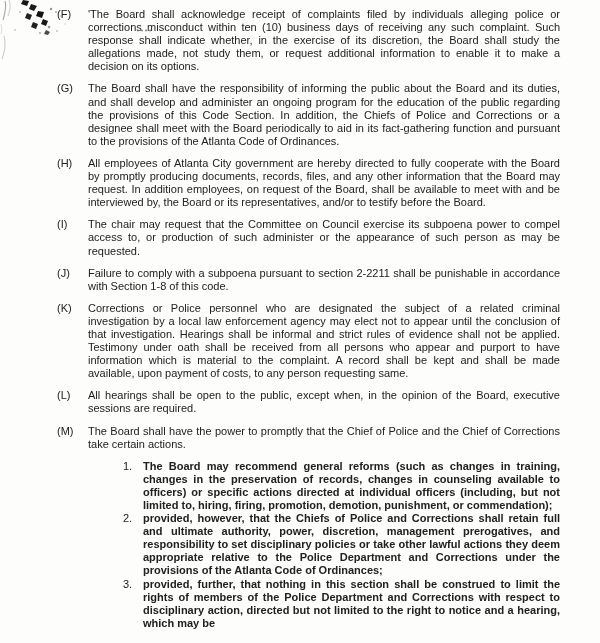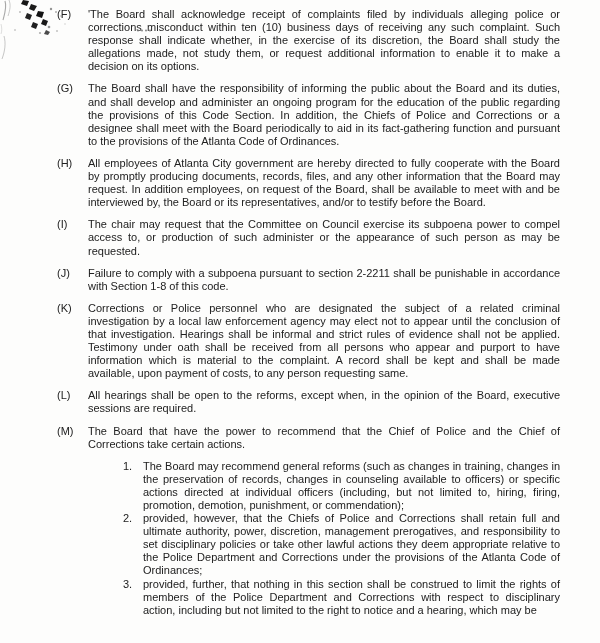--- a/index.html
+++ b/index.html
@@ -46,20 +46,21 @@
     display: flex;
   }
   .lnum {
     flex: none;
     width: 20px;
     text-align: left;
   }
   .ltext {
     width: 417px;
     text-align: justify;
+    font-weight: bold;
   }
 </style>
 </head>
 <body>
 
 <div class="page">
 
   <svg class="smudge" width="170" height="80" viewBox="0 0 170 80" aria-hidden="true">
 
     <path d="M5,1 C7,7 5,13 3,20" stroke="#7a7a7a" fill="none" stroke-width="1.1" opacity="0.65"></path>
@@ -118,36 +119,36 @@
     <div class="ptext">Failure to comply with a subpoena pursuant to section 2-2211 shall be punishable in accordance with Section 1-8 of this code.</div>
   </div>
 
   <div class="para">
     <span class="plabel">(K)</span>
     <div class="ptext">Corrections or Police personnel who are designated the subject of a related criminal investigation by a local law enforcement agency may elect not to appear until the conclusion of that investigation.  Hearings shall be informal and strict rules of evidence shall not be applied. Testimony under oath shall be received from all persons who appear and purport to have information which is material to the complaint. A record shall be kept and shall be made available, upon payment of costs, to any person requesting same.</div>
   </div>
 
   <div class="para">
     <span class="plabel">(L)</span>
-    <div class="ptext">All hearings shall be open to the reforms, except when, in the opinion of the Board, executive sessions are required.</div>
+    <div class="ptext">All hearings shall be open to the public, except when, in the opinion of the Board, executive sessions are required.</div>
   </div>
 
   <div class="para">
     <span class="plabel">(M)</span>
-    <div class="ptext">The Board that have the power to recommend that the Chief of Police and the Chief of Corrections take certain actions.</div>
+    <div class="ptext">The Board shall have the power to promptly that the Chief of Police and the Chief of Corrections take certain actions.</div>
   </div>
 
   <div class="sublist">
     <div class="litem">
       <span class="lnum">1.</span>
       <div class="ltext">The Board may recommend general reforms (such as changes in training, changes in the preservation of records, changes in counseling available to officers) or specific actions directed at individual officers (including, but not limited to, hiring, firing, promotion, demotion, punishment, or commendation);</div>
     </div>
     <div class="litem">
       <span class="lnum">2.</span>
       <div class="ltext">provided, however, that the Chiefs of Police and Corrections shall retain full and ultimate authority, power, discretion, management prerogatives, and responsibility to set disciplinary policies or take other lawful actions they deem appropriate relative to the Police Department and Corrections under the provisions of the Atlanta Code of Ordinances;</div>
     </div>
     <div class="litem">
       <span class="lnum">3.</span>
-      <div class="ltext">provided, further, that nothing in this section shall be construed to limit the rights of members of the Police Department and Corrections with respect to disciplinary action, including but not limited to the right to notice and a hearing, which may be</div>
+      <div class="ltext">provided, further, that nothing in this section shall be construed to limit the rights of members of the Police Department and Corrections with respect to disciplinary action, directed but not limited to the right to notice and a hearing, which may be</div>
     </div>
   </div>
 
 </div>
 
 </body></html>

